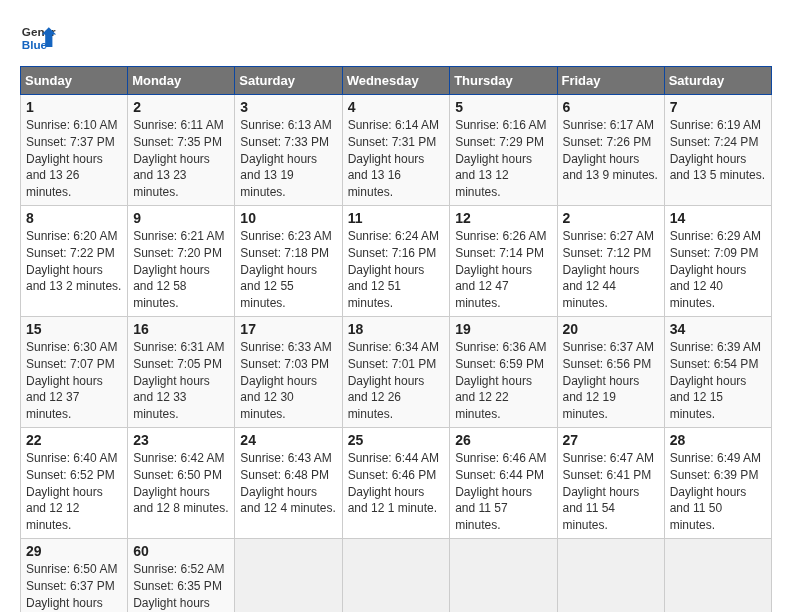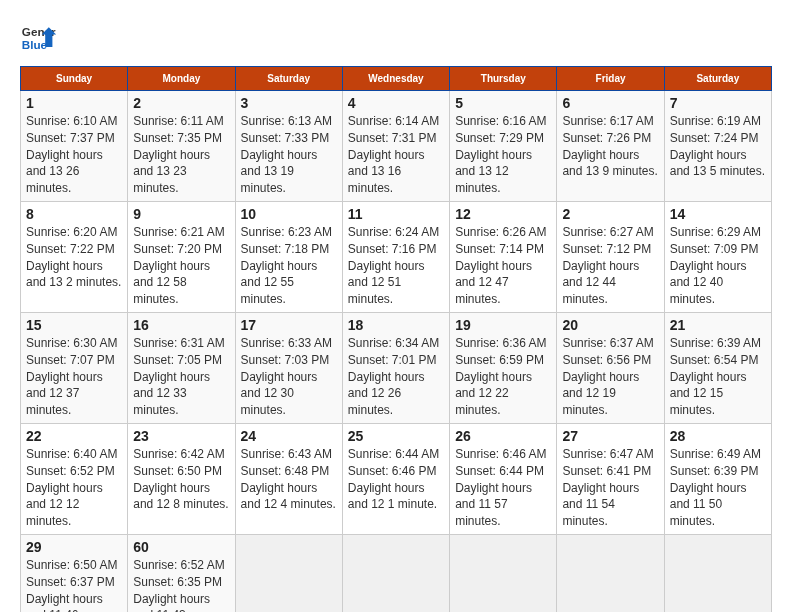--- a/index.html
+++ b/index.html
@@ -36,25 +36,25 @@
     .subtitle {
       font-size: 14px;
       color: #555;
     }
     table {
       width: 100%;
       border-collapse: collapse;
       font-size: 11px;
     }
     thead tr th {
-      background-color: #c2410c;
+      background-color: #737373;
       color: #fff;
       padding: 6px 4px;
-      text-align: center;
-      font-size: 10px;
+      text-align: left;
+      font-size: 13px;
       font-weight: bold;
       border: 1px solid #0d47a1;
     }
     tbody tr td {
       border: 1px solid #ccc;
       vertical-align: top;
       padding: 4px 5px;
       width: 108px;
       min-height: 70px;
       background: #fff;
@@ -146,21 +146,21 @@
         <td><span class="day-number">16</span>
 <span class="day-info">Sunrise: 6:31 AM<br>Sunset: 7:05 PM<br>Daylight hours<br>and 12 33 minutes.</span></td>
         <td><span class="day-number">17</span>
 <span class="day-info">Sunrise: 6:33 AM<br>Sunset: 7:03 PM<br>Daylight hours<br>and 12 30 minutes.</span></td>
         <td><span class="day-number">18</span>
 <span class="day-info">Sunrise: 6:34 AM<br>Sunset: 7:01 PM<br>Daylight hours<br>and 12 26 minutes.</span></td>
         <td><span class="day-number">19</span>
 <span class="day-info">Sunrise: 6:36 AM<br>Sunset: 6:59 PM<br>Daylight hours<br>and 12 22 minutes.</span></td>
         <td><span class="day-number">20</span>
 <span class="day-info">Sunrise: 6:37 AM<br>Sunset: 6:56 PM<br>Daylight hours<br>and 12 19 minutes.</span></td>
-        <td><span class="day-number">21</span>
+        <td><span class="day-number">34</span>
 <span class="day-info">Sunrise: 6:39 AM<br>Sunset: 6:54 PM<br>Daylight hours<br>and 12 15 minutes.</span></td>
       </tr>
       <tr>
         <td><span class="day-number">22</span>
 <span class="day-info">Sunrise: 6:40 AM<br>Sunset: 6:52 PM<br>Daylight hours<br>and 12 12 minutes.</span></td>
         <td><span class="day-number">23</span>
 <span class="day-info">Sunrise: 6:42 AM<br>Sunset: 6:50 PM<br>Daylight hours<br>and 12 8 minutes.</span></td>
         <td><span class="day-number">24</span>
 <span class="day-info">Sunrise: 6:43 AM<br>Sunset: 6:48 PM<br>Daylight hours<br>and 12 4 minutes.</span></td>
         <td><span class="day-number">25</span>

